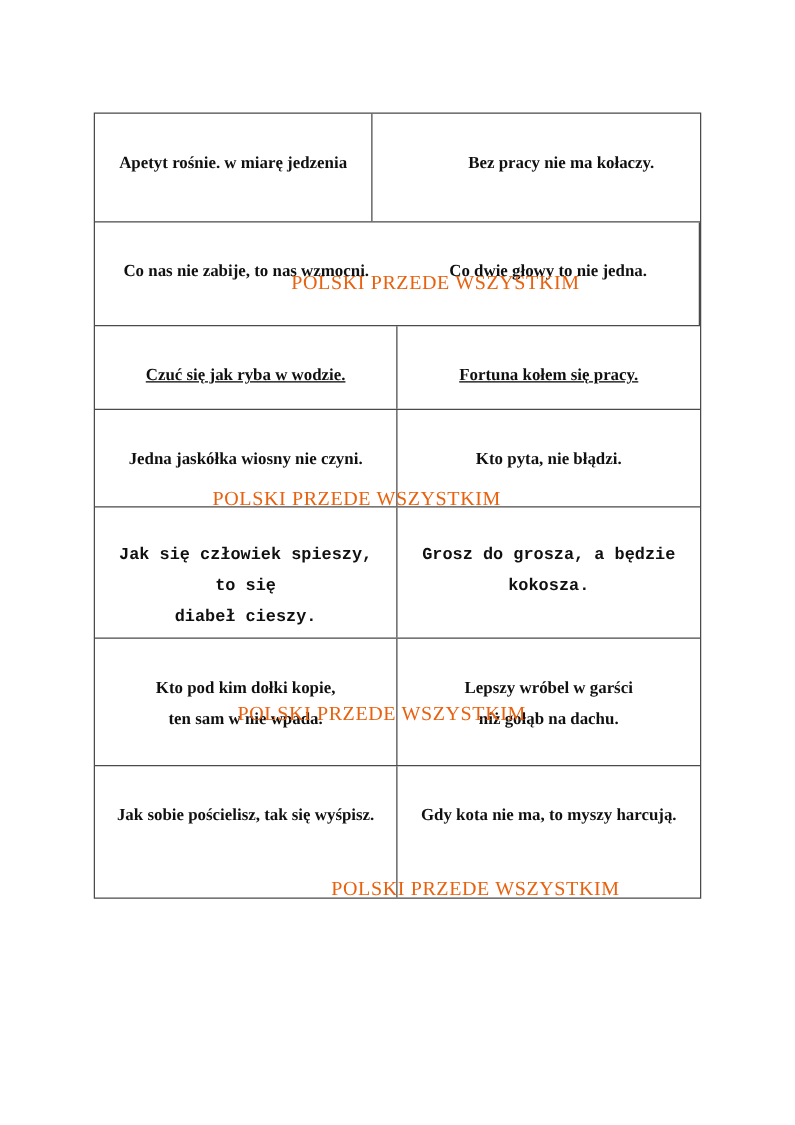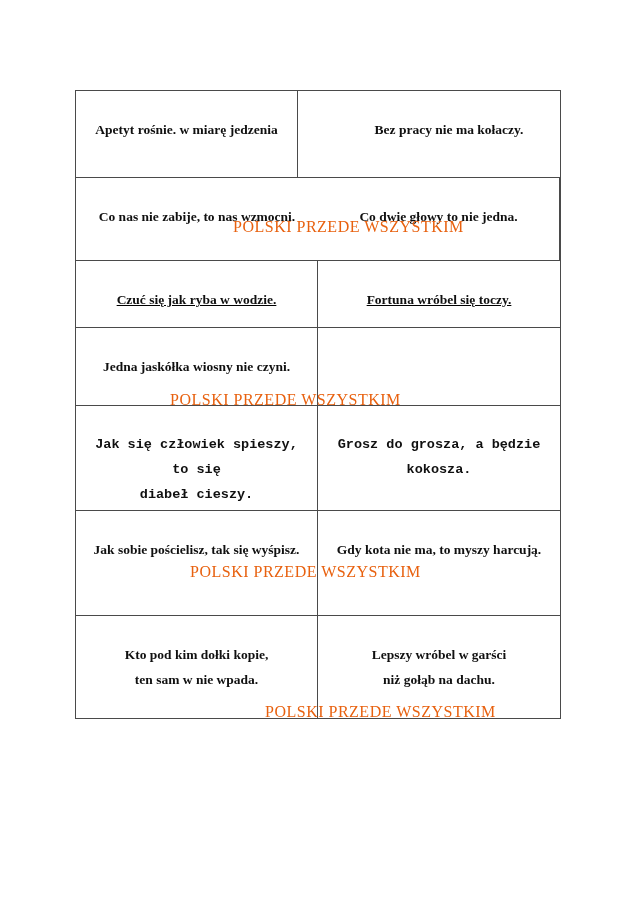--- a/index.html
+++ b/index.html
@@ -73,44 +73,45 @@
       <div class="t-cell">Bez pracy nie ma kołaczy.</div>
     </div>
 
     <div class="t-row" style="height:83px;">
       <div class="t-cell">Co nas nie zabije, to nas wzmocni.</div>
       <div class="t-cell left">Co dwie głowy to nie jedna.</div>
     </div>
 
     <div class="t-row" style="height:67px;text-decoration:underline;">
       <div class="t-cell left">Czuć się jak ryba w wodzie.</div>
-      <div class="t-cell">Fortuna wróbel się toczy.</div>
+      <div class="t-cell">Fortuna kołem się pracy.</div>
     </div>
 
     <div class="t-row" style="height:78px;">
       <div class="t-cell left">Jedna jaskółka wiosny nie czyni.</div>
+      <div class="t-cell">Kto pyta, nie błądzi.</div>
     </div>
 
     <div class="t-row" style="height:105px;font-family:Liberation Mono, monospace;">
       <div class="t-cell left">Jak się człowiek spieszy, to się
 diabeł cieszy.</div>
       <div class="t-cell">Grosz do grosza, a będzie kokosza.</div>
     </div>
 
 
-    <div class="t-row" style="height:105px;">
-      <div class="t-cell left">Jak sobie pościelisz, tak się wyśpisz.</div>
-      <div class="t-cell">Gdy kota nie ma, to myszy harcują.</div>
-    </div>
-
     <div class="t-row" style="height:102px;">
       <div class="t-cell left">Kto pod kim dołki kopie,
 ten sam w nie wpada.</div>
       <div class="t-cell">Lepszy wróbel w garści
 niż gołąb na dachu.</div>
+    </div>
+
+    <div class="t-row" style="height:105px;">
+      <div class="t-cell left">Jak sobie pościelisz, tak się wyśpisz.</div>
+      <div class="t-cell">Gdy kota nie ma, to myszy harcują.</div>
     </div>
 
   </div>
 
   <div class="watermark" style="left: 233px; top: 218px; color: rgb(232, 97, 15);">POLSKI PRZEDE WSZYSTKIM</div>
 
   <div class="watermark" style="left: 170px; top: 391px; color: rgb(232, 97, 15);">POLSKI PRZEDE WSZYSTKIM</div>
 
   <div class="watermark" style="left: 190px; top: 563px; color: rgb(232, 97, 15);">POLSKI PRZEDE WSZYSTKIM</div>
 

